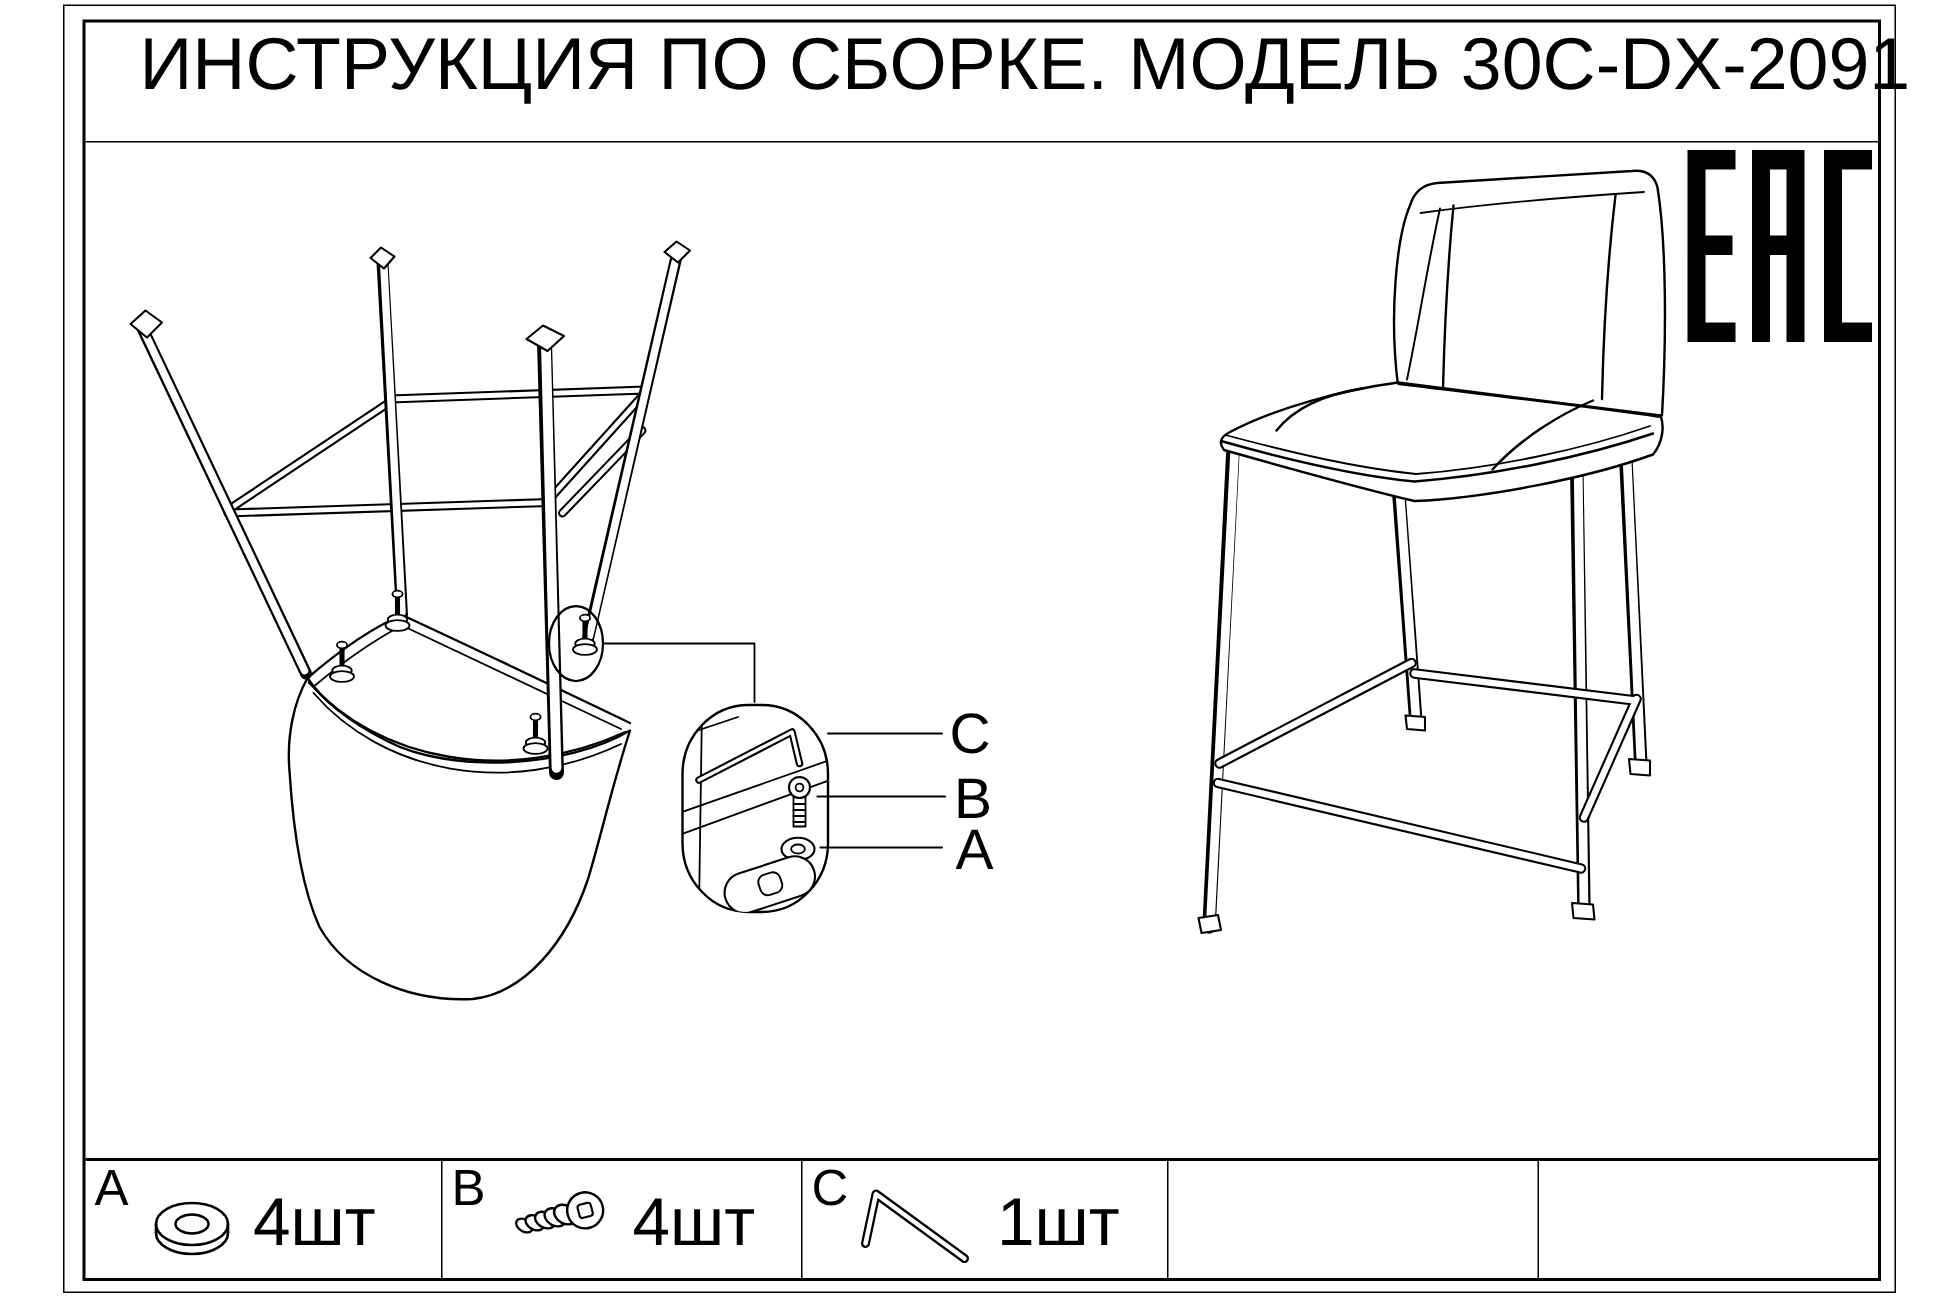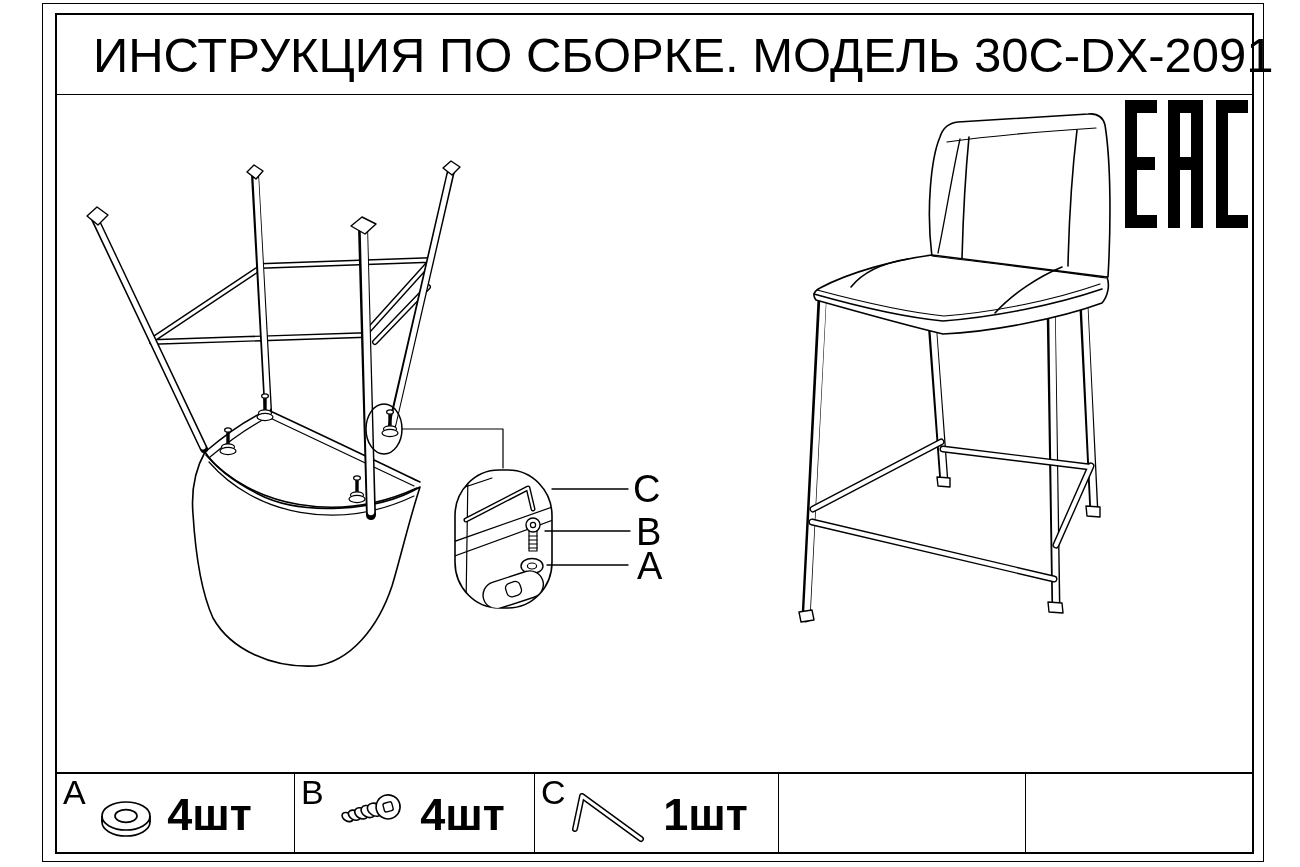--- a/index.html
+++ b/index.html
@@ -11,38 +11,38 @@
     position:absolute;left:42px;top:3px;width:1222px;height:859px;
     border:1px solid #000;box-sizing:border-box;
   }
   .sheet-frame{
     position:absolute;left:55px;top:13px;width:1199px;height:841px;
     border:2px solid #000;box-sizing:border-box;
     display:flex;flex-direction:column;background:#fff;
   }
   .title-row{
     height:80px;flex:0 0 80px;border-bottom:1px solid #000;
-    display:flex;align-items:center;padding-left:36px;box-sizing:border-box;
+    display:flex;padding-left:36px;box-sizing:border-box;
   }
   .title-row .title{font-size:49px;letter-spacing:0px;white-space:nowrap;}
   .drawing-area{position:relative;flex:1 1 auto;}
   .drawing-area svg{position:absolute;left:0;top:0;}
   .parts-row{
     flex:0 0 80px;height:80px;border-top:2px solid #000;box-sizing:border-box;
     display:grid;grid-template-columns:238px 240px 244px 247px 1fr;
   }
   .part-cell{
     position:relative;border-right:1px solid #000;box-sizing:border-box;
     display:flex;align-items:center;justify-content:center;gap:14px;
   }
   .part-cell:last-child{border-right:none;}
   .part-letter{
     position:absolute;left:6px;top:1px;font-size:34px;line-height:1.05;
   }
-  .part-qty{font-size:45px;margin-top:4px;white-space:nowrap;font-weight:bold;}
+  .part-qty{font-size:45px;margin-top:4px;white-space:nowrap;}
   .part-icon{display:block;margin-top:10px;}
 </style>
 </head>
 <body>
 
 <div class="outer-border"></div>
 
 <div class="sheet-frame">
 
   <div class="title-row">

